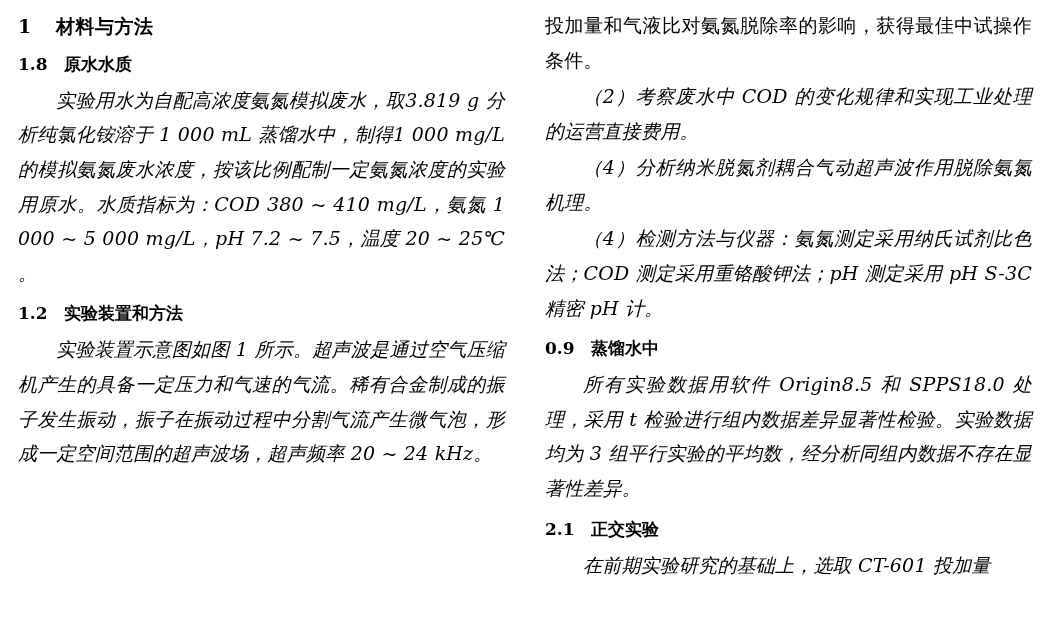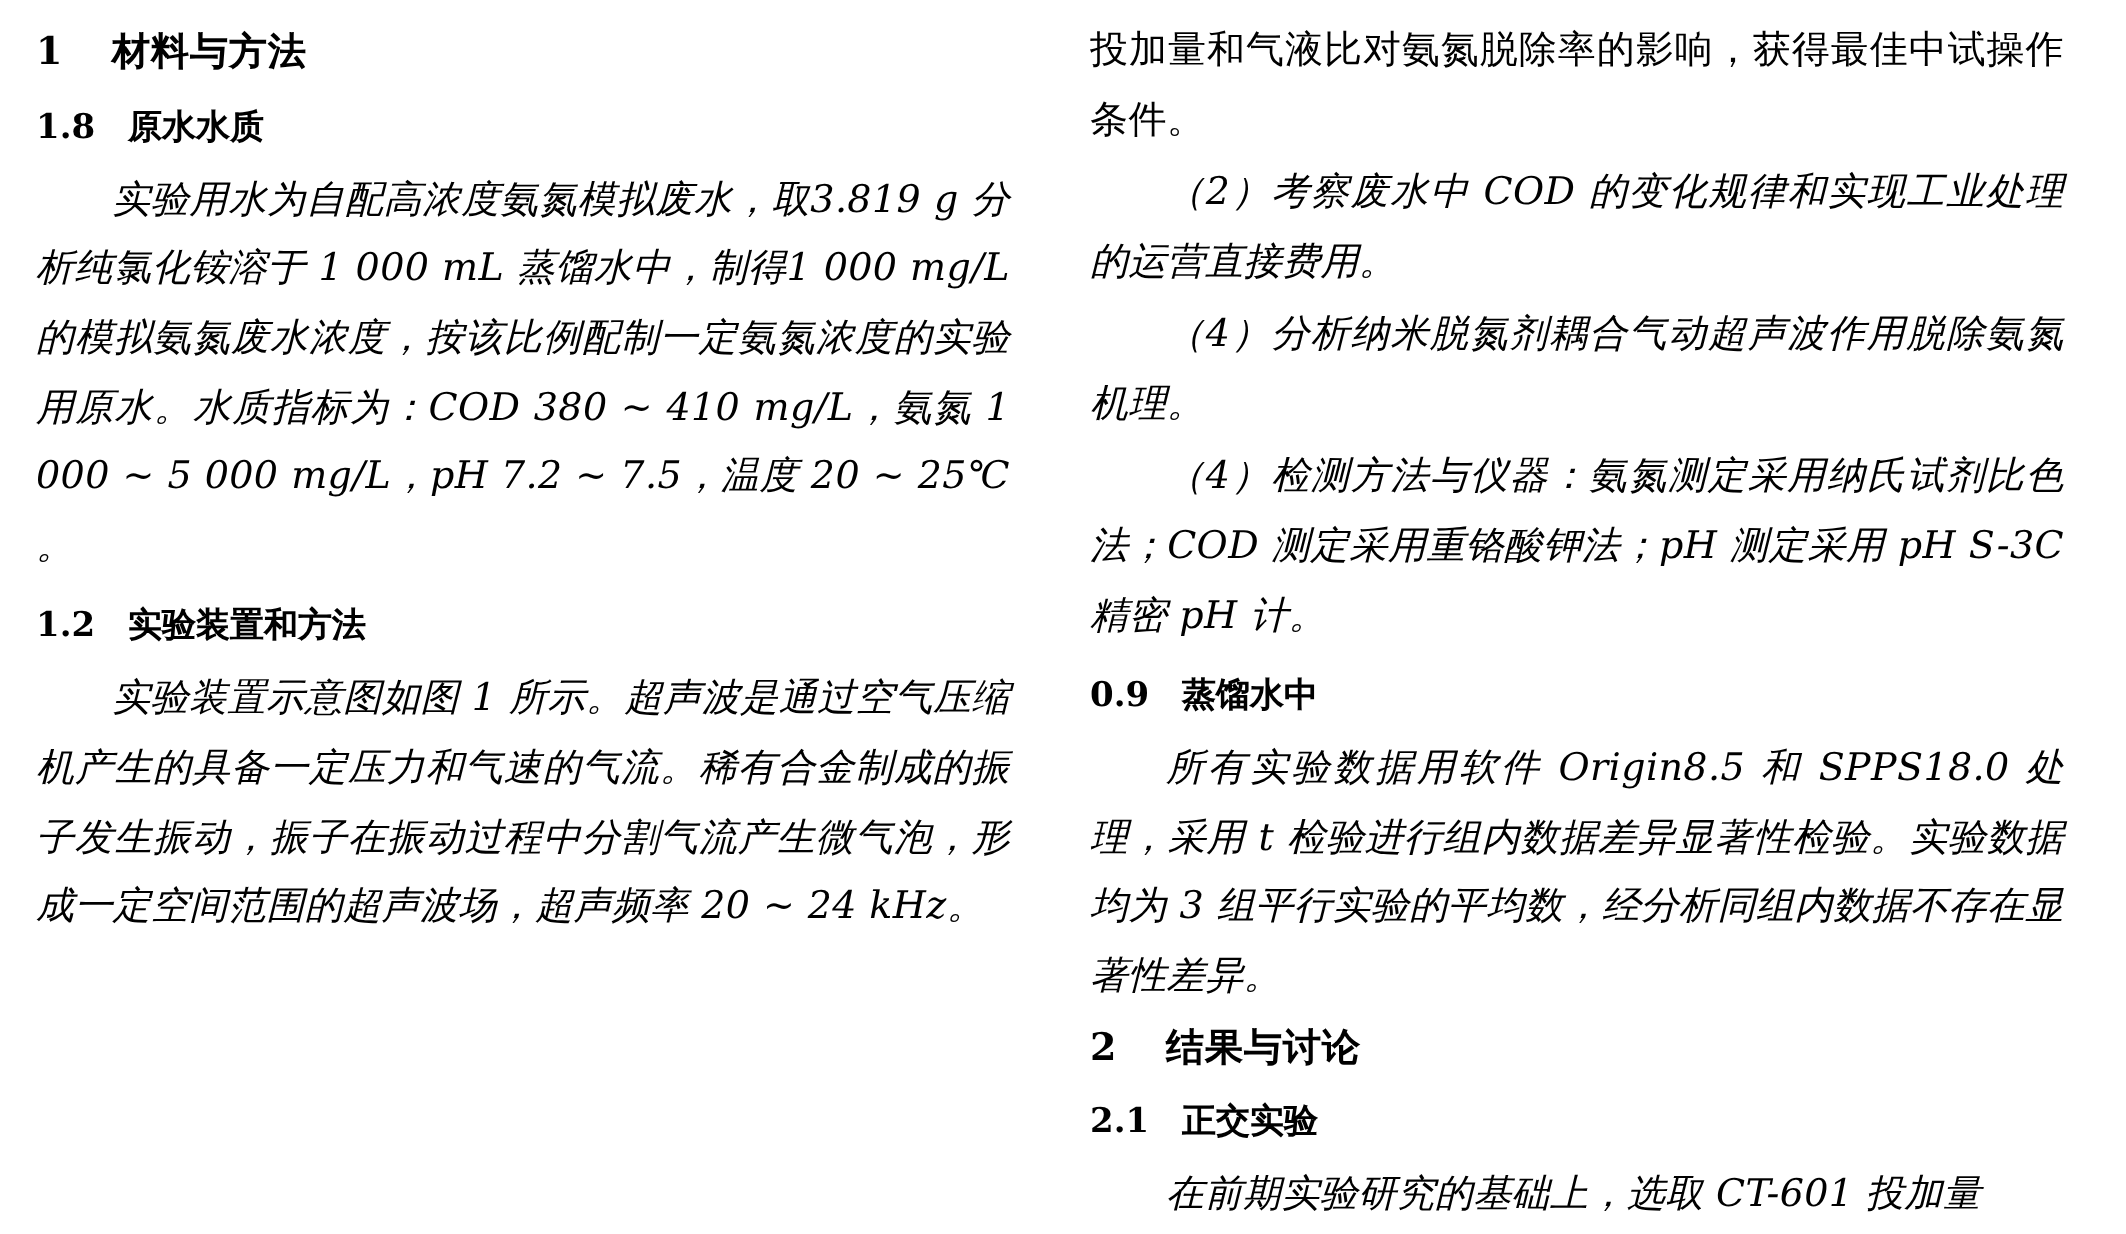--- a/index.html
+++ b/index.html
@@ -101,23 +101,20 @@
       <p class="body indent">（2）考察废水中 COD 的变化规律和实现工业处理的运营直接费用。</p>
       <p class="body indent">（4）分析纳米脱氮剂耦合气动超声波作用脱除氨氮机理。</p>
       <p class="body indent">（4）检测方法与仪器：氨氮测定采用纳氏试剂比色法；COD 测定采用重铬酸钾法；pH 测定采用 pH S-3C 精密 pH 计。</p>
 
       <div class="h2">
         <span class="num">0.9</span><span>蒸馏水中</span>
       </div>
 
       <p class="body indent">所有实验数据用软件 Origin8.5 和 SPPS18.0 处理，采用 t 检验进行组内数据差异显著性检验。实验数据均为 3 组平行实验的平均数，经分析同组内数据不存在显著性差异。</p>
 
-      <div class="h1">
-        <span class="num">2</span><span>结果与讨论</span>
-      </div>
 
       <div class="h2">
         <span class="num">2.1</span><span>正交实验</span>
       </div>
 
       <p class="body indent">在前期实验研究的基础上，选取 CT-601 投加量</p>
 
     </div>
 
   </div>

